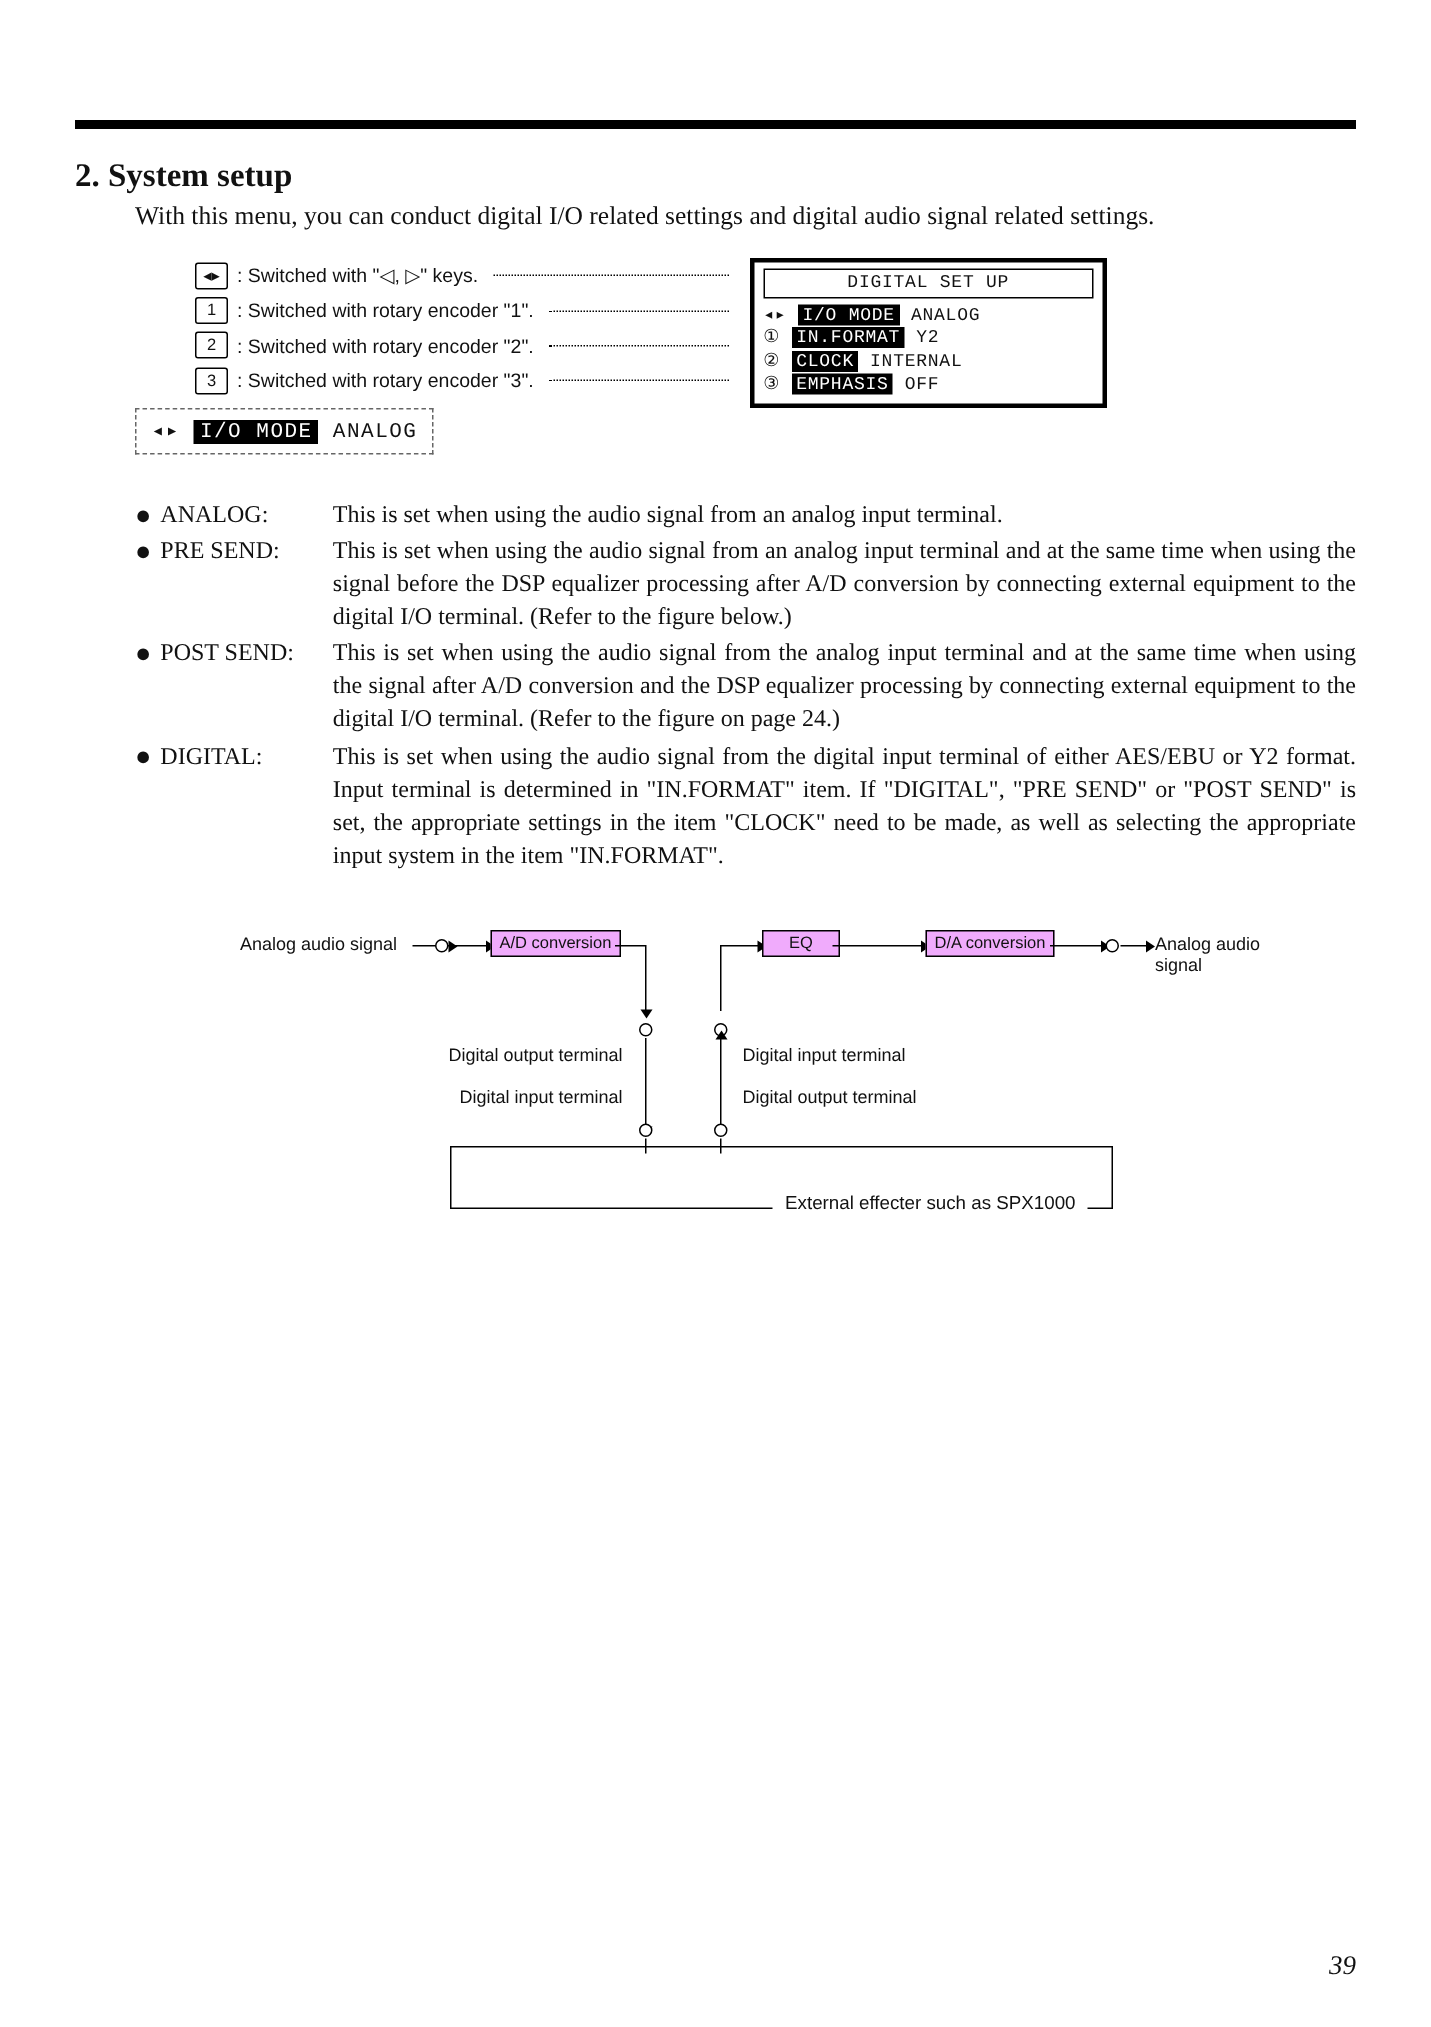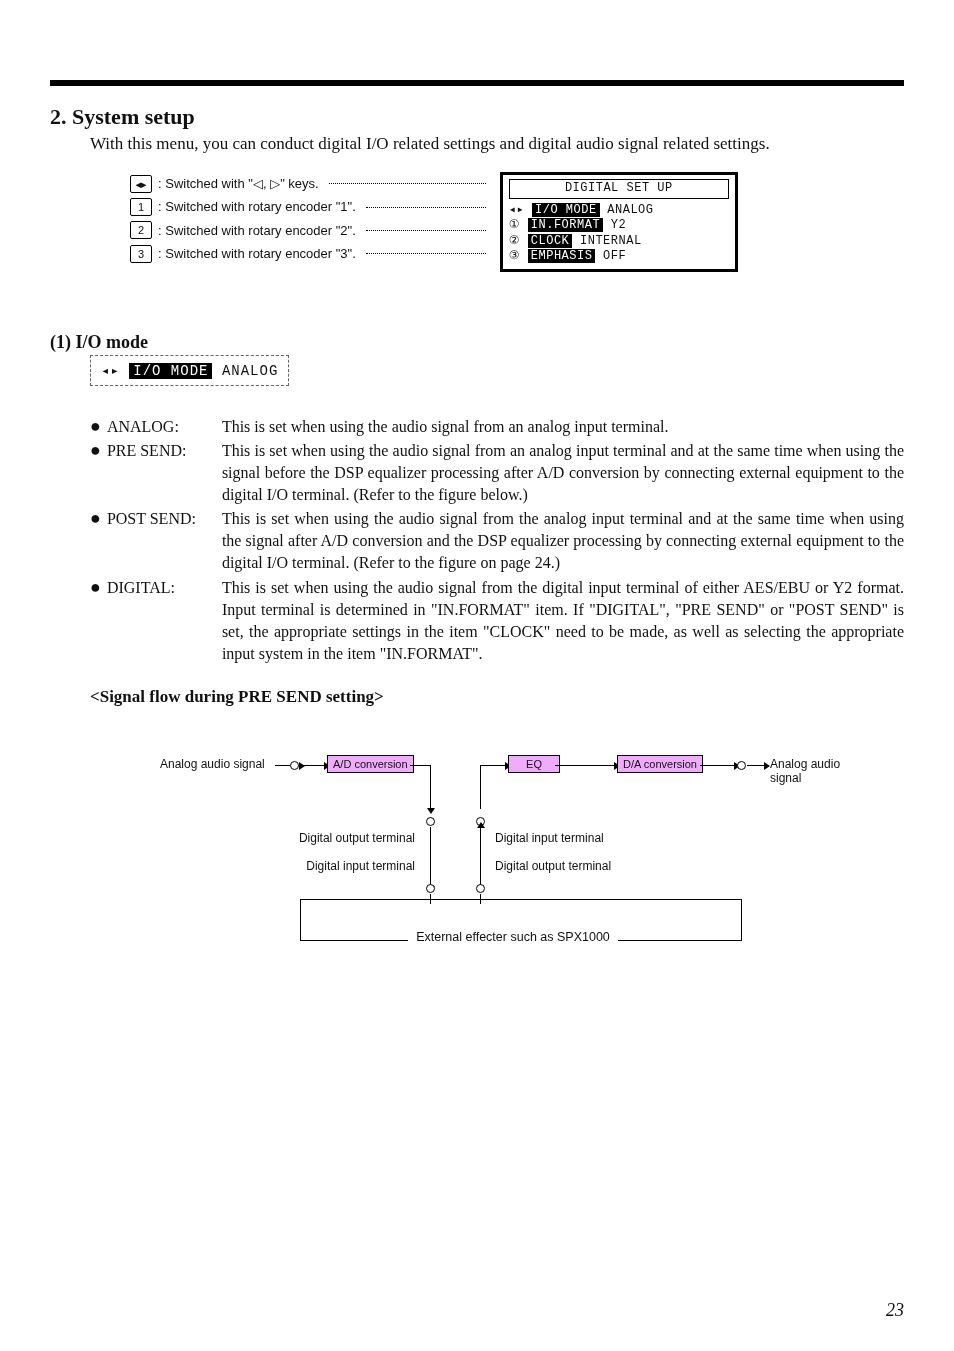--- a/index.html
+++ b/index.html
@@ -234,21 +234,21 @@
     border: 1px solid #000;
     left: 110px;
     top: 180px;
     width: 440px;
     height: 40px;
   }
   .ext-label {
     position: absolute;
     left: 0; right: 16px;
     top: 30px;
-    text-align: center;
+    text-align: right;
   }
   .ext-label span {
     background: #fff;
     padding: 0 8px;
   }
   .pagenum {
     position: absolute;
     right: 50px;
     bottom: 30px;
     font-style: italic;
@@ -309,21 +309,20 @@
         <span>INTERNAL</span>
       </div>
       <div class="screen-row">
         <span>③</span>
         <span class="inv">EMPHASIS</span>
         <span>OFF</span>
       </div>
     </div>
   </div>
 
-  <h3 class="h3">(1) I/O mode</h3>
 
   <div class="lcd-small">
     <span>◂▸</span>
     <span class="inv">I/O MODE</span>
     <span>ANALOG</span>
   </div>
 
   <ul class="bullet-list">
     <li>
       <span class="bullet">●</span>
@@ -340,21 +339,20 @@
       <span class="term">POST SEND:</span>
       <span class="desc">This is set when using the audio signal from the analog input terminal and at the same time when using the signal after A/D conversion and the DSP equalizer processing by connecting external equipment to the digital I/O terminal. (Refer to the figure on page 24.)</span>
     </li>
     <li>
       <span class="bullet">●</span>
       <span class="term">DIGITAL:</span>
       <span class="desc">This is set when using the audio signal from the digital input terminal of either AES/EBU or Y2 format. Input terminal is determined in "IN.FORMAT" item. If "DIGITAL", "PRE SEND" or "POST SEND" is set, the appropriate settings in the item "CLOCK" need to be made, as well as selecting the appropriate input system in the item "IN.FORMAT".</span>
     </li>
   </ul>
 
-  <div class="flow-title">&lt;Signal flow during PRE SEND setting&gt;</div>
 
   <div class="diagram-wrap">
     <div class="diagram">
 
 
       <div class="label-txt" style="left:-30px; top:38px;">Analog audio signal</div>
       <div class="hline arrow-r" style="left:85px; top:46px; width:25px;"></div>
       <div class="node" style="left:100px; top:42px;"></div>
       <div class="hline arrow-r" style="left:110px; top:46px; width:25px;"></div>
 
@@ -391,14 +389,14 @@
       <div class="vline" style="left:290px; top:175px; height:10px;"></div>
 
       <div class="ext-box">
         <div class="ext-label">
           <span>External effecter such as SPX1000</span>
         </div>
       </div>
     </div>
   </div>
 
-  <div class="pagenum">23</div>
+  <div class="pagenum">39</div>
 </div>
 
 </body></html>

